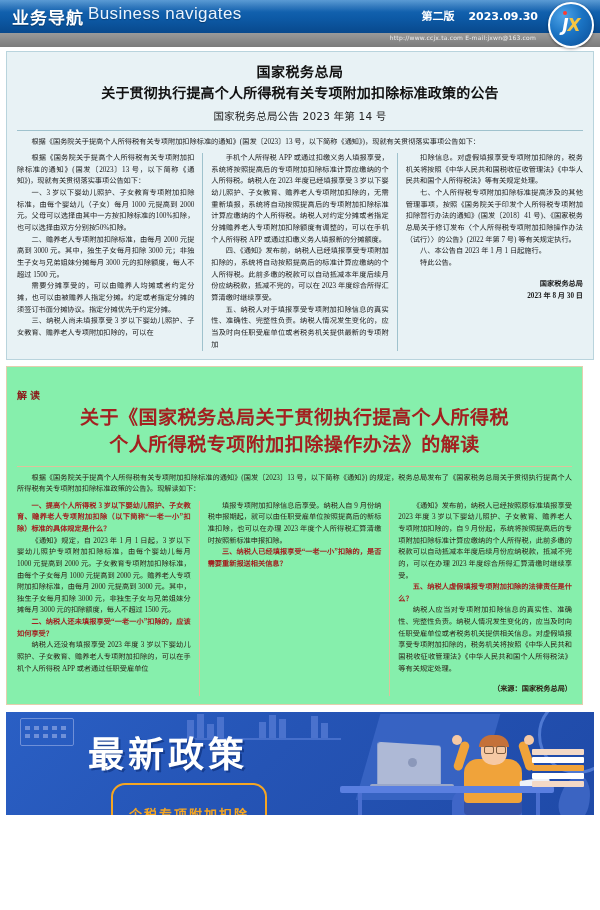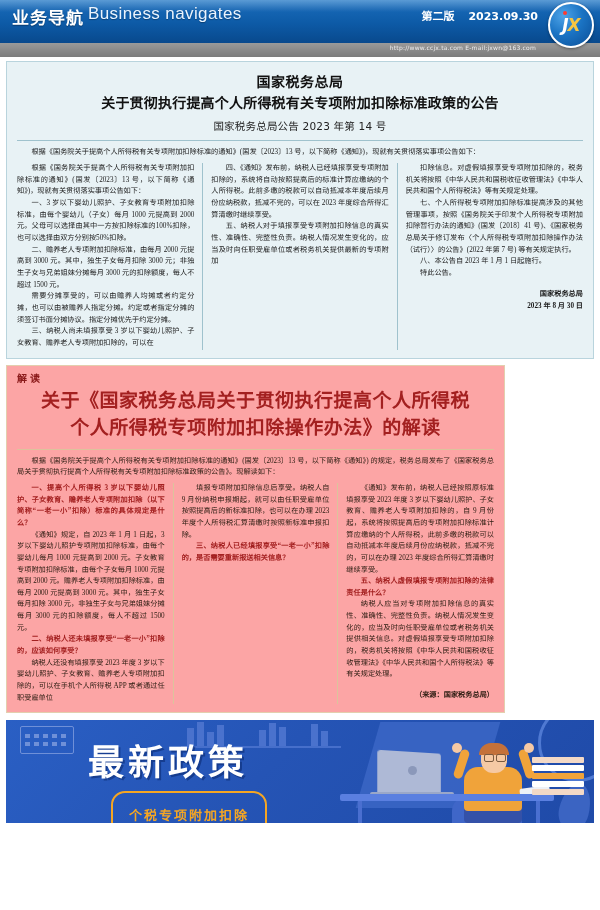--- a/index.html
+++ b/index.html
@@ -6,21 +6,21 @@
   html,body{margin:0;padding:0;}
   body{
     width:600px;height:910px;overflow:hidden;
     background:#ffffff;
     font-family:"Liberation Serif","DejaVu Serif",serif;
     -webkit-font-smoothing:antialiased;
   }
   .page{position:relative;width:600px;height:910px;background:#fff;}
 
   
-  .masthead{position:relative;width:600px;height:43px;
+  .masthead{position:relative;width:600px;height:33px;
     background:linear-gradient(180deg,#1b74c4 0%,#1667b5 18%,#0d5aa6 55%,#08498d 100%);
     overflow:hidden;}
   .masthead:after{content:"";position:absolute;left:0;right:0;top:0;height:12px;
     background:linear-gradient(180deg,rgba(255,255,255,.28),rgba(255,255,255,0));}
   .mh-cn{position:absolute;left:12px;top:4px;font-size:17px;font-weight:bold;color:#fff;
     font-family:"DejaVu Sans","Liberation Sans",sans-serif;letter-spacing:1px;
     text-shadow:0 1px 1px rgba(0,0,0,.35);}
   .mh-en{position:absolute;left:88px;top:4px;font-size:17px;color:#eaf4ff;
     font-family:"Liberation Sans",sans-serif;letter-spacing:.4px;
     text-shadow:0 1px 1px rgba(0,0,0,.3);}
@@ -57,22 +57,22 @@
   .col{flex:1 1 0;font-size:7.2px;line-height:1.62;color:#1a1a1a;text-align:justify;}
   .col p{margin:0;text-indent:2em;}
   .col.c1{padding-right:8px;}
   .col.c2{padding:0 8px;border-left:1px solid #9fc2cd;border-right:1px solid #9fc2cd;}
   .col.c3{padding-left:8px;}
   .sig{margin-top:8px;text-align:right;font-size:7.2px;line-height:1.7;color:#1a1a1a;
     font-weight:bold;}
   .sig div{text-indent:0;}
 
   
-  .interp{position:relative;margin:6px 6px 0 6px;width:499px;box-sizing:border-box;
-    background:#fca5a5;border:1px solid #e3cfae;padding:4px 10px 8px 10px;}
+  .interp{position:relative;margin:6px 6px 0 6px;width:577px;box-sizing:border-box;
+    background:#86efac;border:1px solid #e3cfae;padding:20px 10px 8px 10px;}
   .interp-tag{font-size:10px;font-weight:bold;color:#8b1b1b;letter-spacing:3px;
     font-family:"DejaVu Sans","Liberation Sans",sans-serif;margin-bottom:2px;}
   .interp-title{text-align:center;font-size:19px;font-weight:bold;color:#a32020;
     line-height:1.42;letter-spacing:.5px;
     font-family:"DejaVu Serif","Liberation Serif",serif;}
   .interp-rule{height:1px;background:#dcc39c;margin:8px 0 6px 0;}
   .lead2{font-size:7.2px;line-height:1.55;color:#2a1b10;text-align:justify;text-indent:2em;}
   .col2{flex:1 1 0;font-size:7.2px;line-height:1.62;color:#2a1b10;text-align:justify;}
   .col2 p{margin:0;text-indent:2em;}
   .col2 .q{color:#a32020;font-weight:bold;}
@@ -88,21 +88,21 @@
   .bn-cal{left:14px;top:6px;width:52px;height:26px;border:1.5px solid #6f90d8;border-radius:2px;}
   .bn-cal i{position:absolute;display:block;width:5px;height:4px;background:#6f90d8;}
   .bn-shelf{left:175px;top:0px;width:160px;height:26px;border-bottom:2px solid #466fcb;}
   .bn-book{position:absolute;bottom:0;width:7px;background:#4a72cd;}
   .bn-circle{right:-22px;top:-16px;width:72px;height:72px;border:3px solid #4f79d2;border-radius:50%;}
   .bn-leaf{right:4px;bottom:-8px;width:30px;height:48px;background:#3b64c2;
     border-radius:50% 50% 50% 50%/60% 60% 40% 40%;transform:rotate(14deg);}
   .bn-title{position:absolute;left:82px;top:13px;font-size:36px;font-weight:bold;color:#ffffff;
     font-family:"DejaVu Sans","Liberation Sans",sans-serif;letter-spacing:4px;
     text-shadow:2px 2px 0 rgba(10,40,110,.55);}
-  .bn-pill{position:absolute;left:105px;top:71px;padding:12px 16px;border:2px solid #f5a623;
+  .bn-pill{position:absolute;left:105px;top:71px;padding:19px 16px;border:2px solid #f5a623;
     border-radius:14px;color:#f5a623;font-size:13px;font-weight:bold;letter-spacing:2px;
     font-family:"DejaVu Sans","Liberation Sans",sans-serif;}
   
   .ill{position:absolute;right:0;bottom:0;width:270px;height:103px;}
   .ill-wedge{position:absolute;left:44px;top:2px;width:120px;height:86px;background:#3b66c6;
     transform:skewX(-16deg);opacity:.85;}
   .ill-desk{position:absolute;left:16px;bottom:22px;width:214px;height:7px;background:#5a7fe0;border-radius:2px;}
   .ill-leg{position:absolute;bottom:0;width:4px;background:#4a6fd0;}
   .ill-laptop-screen{position:absolute;left:56px;bottom:29px;width:64px;height:42px;
     background:#aeb9d6;border-radius:3px 3px 0 0;transform:perspective(60px) rotateY(10deg);}
@@ -152,20 +152,21 @@
     <div class="lead">根据《国务院关于提高个人所得税有关专项附加扣除标准的通知》(国发〔2023〕13 号，以下简称《通知》)，现就有关贯彻落实事项公告如下：</div>
     <div class="cols3">
       <div class="col c1">
         <p>根据《国务院关于提高个人所得税有关专项附加扣除标准的通知》(国发〔2023〕13 号，以下简称《通知》)，现就有关贯彻落实事项公告如下：</p>
         <p>一、3 岁以下婴幼儿照护、子女教育专项附加扣除标准，由每个婴幼儿（子女）每月 1000 元提高到 2000 元。父母可以选择由其中一方按扣除标准的100%扣除，也可以选择由双方分别按50%扣除。</p>
         <p>二、赡养老人专项附加扣除标准，由每月 2000 元提高到 3000 元。其中，独生子女每月扣除 3000 元；非独生子女与兄弟姐妹分摊每月 3000 元的扣除额度，每人不超过 1500 元。</p>
         <p>需要分摊享受的，可以由赡养人均摊或者约定分摊，也可以由被赡养人指定分摊。约定或者指定分摊的须签订书面分摊协议。指定分摊优先于约定分摊。</p>
         <p>三、纳税人尚未填报享受 3 岁以下婴幼儿照护、子女教育、赡养老人专项附加扣除的，可以在</p>
       </div>
       <div class="col c2">
+        <p>手机个人所得税 APP 或通过扣缴义务人填报享受，系统将按照提高后的专项附加扣除标准计算应缴纳的个人所得税。纳税人在 2023 年度已经填报享受 3 岁以下婴幼儿照护、子女教育、赡养老人专项附加扣除的，无需重新填报，系统将自动按照提高后的专项附加扣除标准计算应缴纳的个人所得税。纳税人对约定分摊或者指定分摊赡养老人专项附加扣除额度有调整的，可以在手机个人所得税 APP 或通过扣缴义务人填报新的分摊额度。</p>
         <p>四、《通知》发布前，纳税人已经填报享受专项附加扣除的，系统将自动按照提高后的标准计算应缴纳的个人所得税。此前多缴的税款可以自动抵减本年度后续月份应纳税款，抵减不完的，可以在 2023 年度综合所得汇算清缴时继续享受。</p>
         <p>五、纳税人对于填报享受专项附加扣除信息的真实性、准确性、完整性负责。纳税人情况发生变化的，应当及时向任职受雇单位或者税务机关提供最新的专项附加</p>
       </div>
       <div class="col c3">
         <p>扣除信息。对虚假填报享受专项附加扣除的，税务机关将按照《中华人民共和国税收征收管理法》《中华人民共和国个人所得税法》等有关规定处理。</p>
         <p>七、个人所得税专项附加扣除标准提高涉及的其他管理事项，按照《国务院关于印发个人所得税专项附加扣除暂行办法的通知》(国发〔2018〕41 号)、《国家税务总局关于修订发布〈个人所得税专项附加扣除操作办法（试行）〉的公告》(2022 年第 7 号) 等有关规定执行。</p>
         <p>八、本公告自 2023 年 1 月 1 日起施行。</p>
         <p>特此公告。</p>
         <div class="sig">
           <div>国家税务总局</div>

